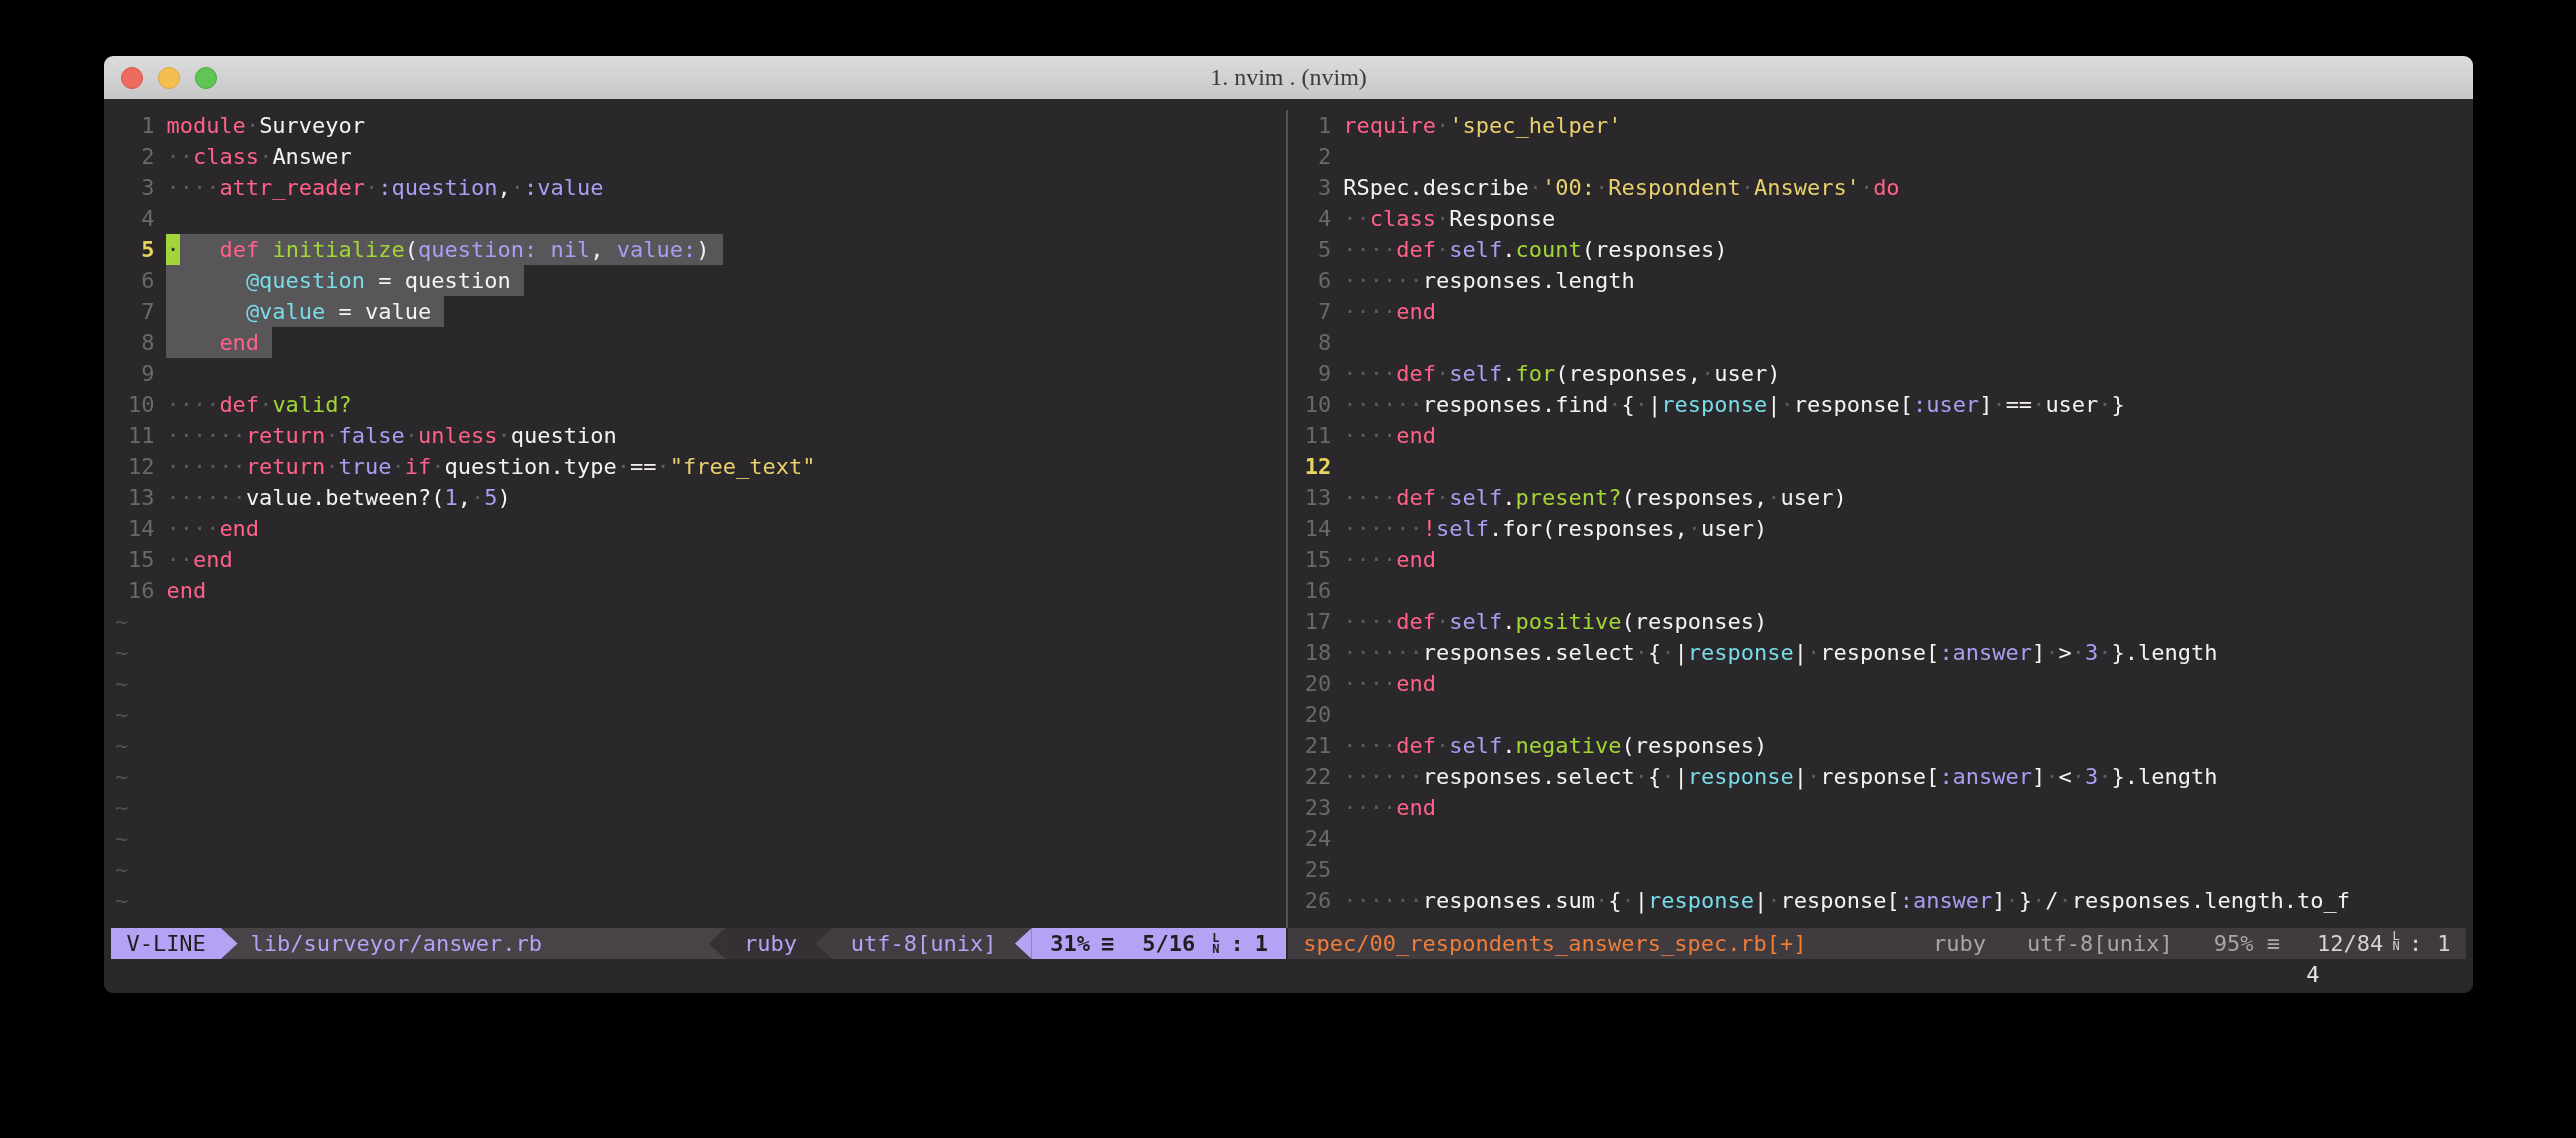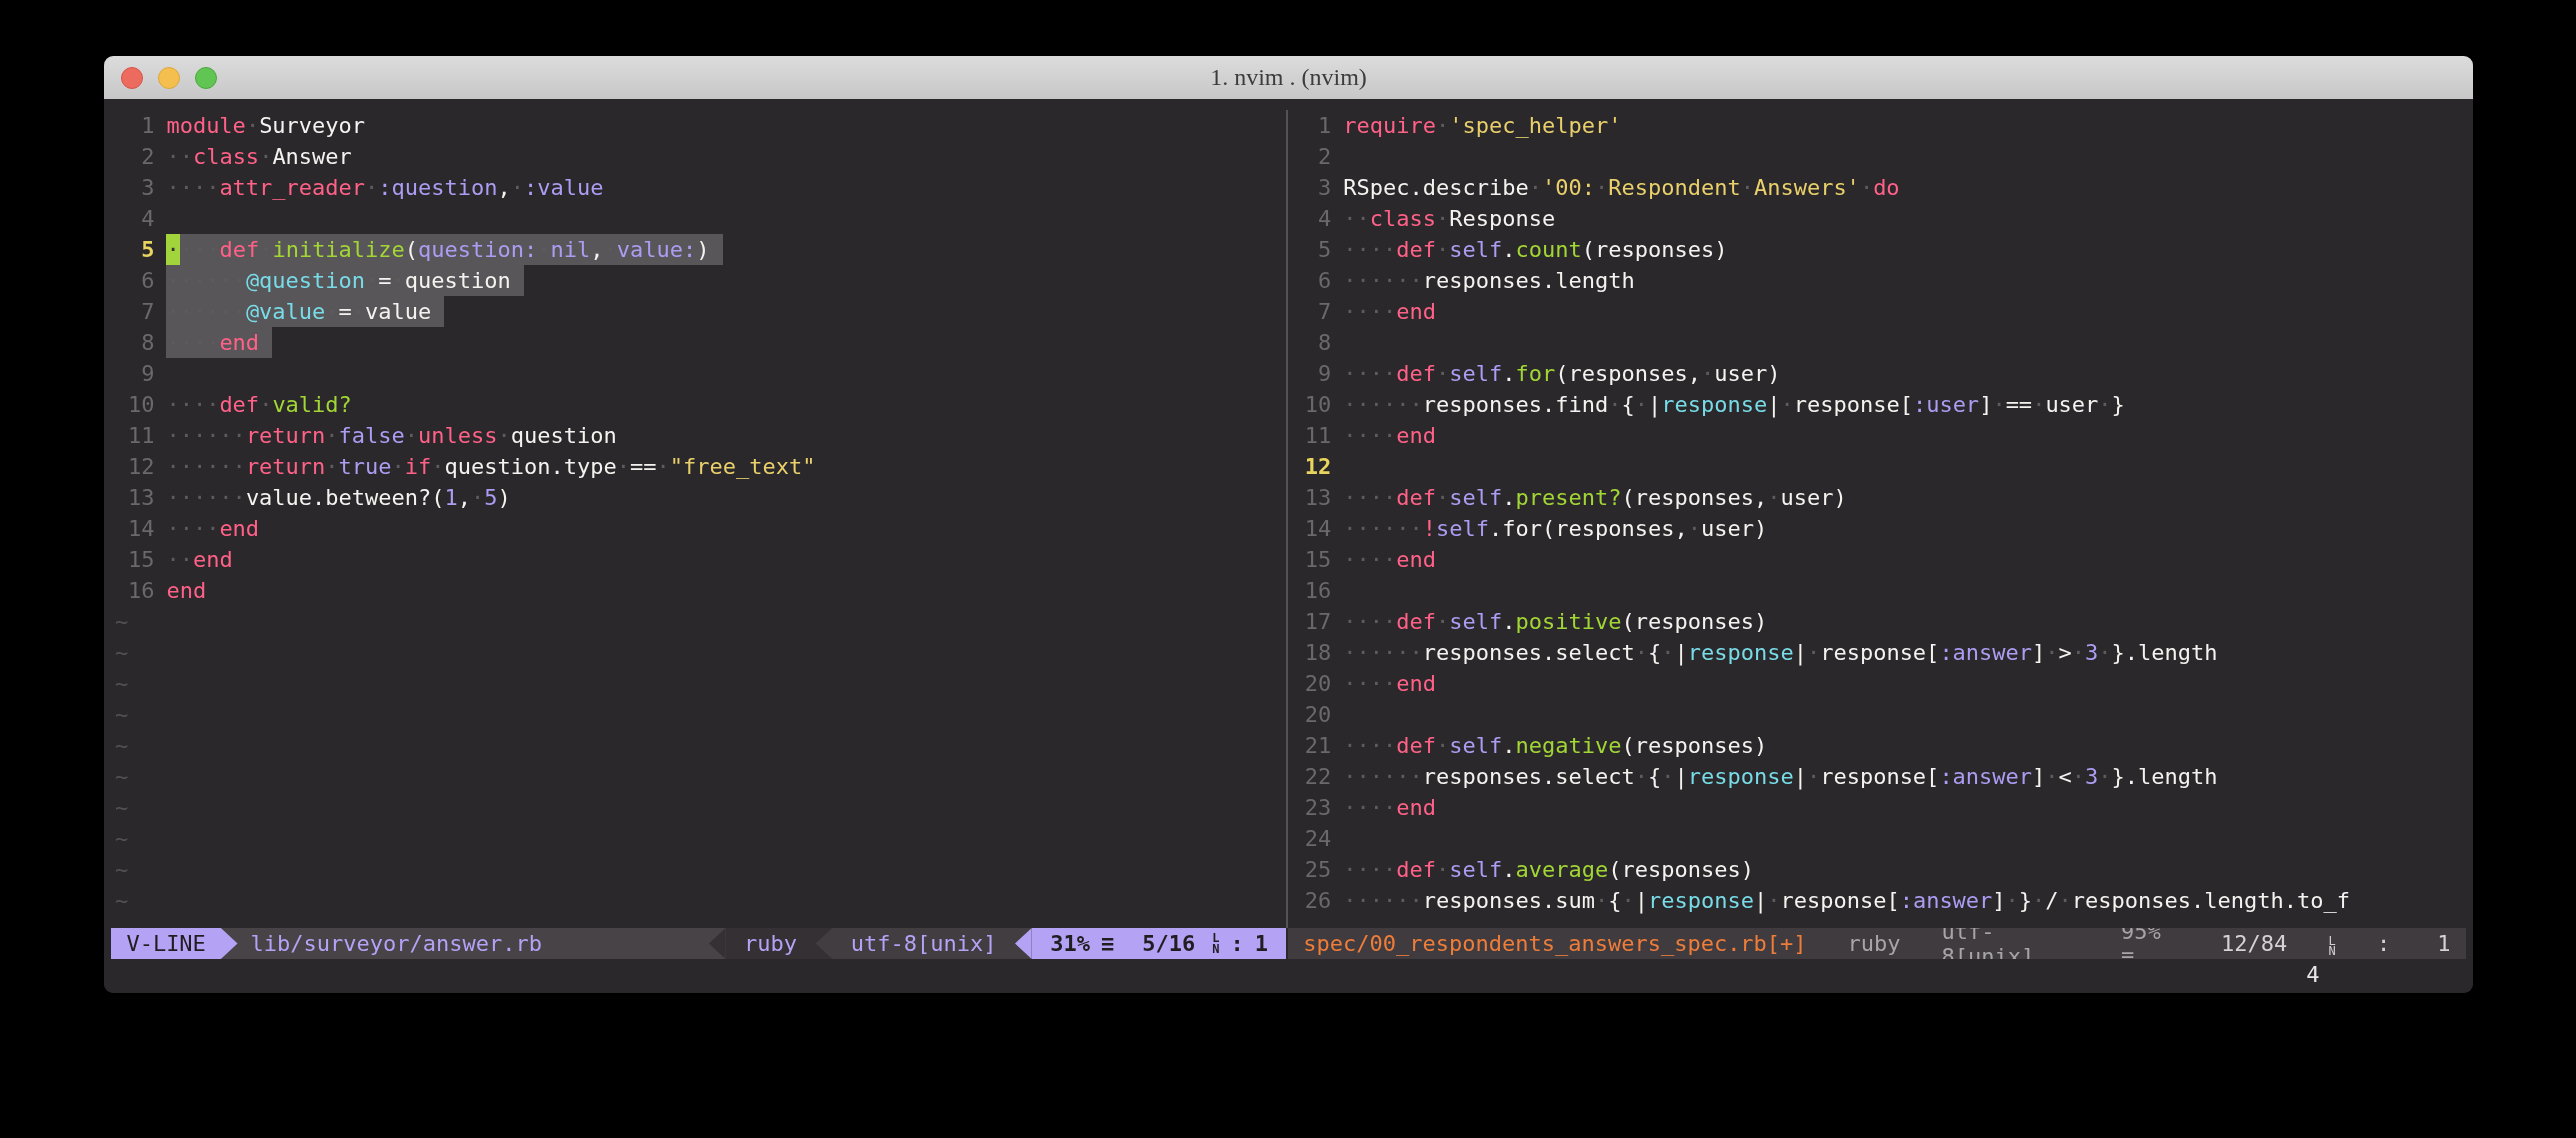--- a/index.html
+++ b/index.html
@@ -45,21 +45,21 @@
   .seg.pos .licon{margin:0 28px 0 11px;}
   .seg.pos .posnum{margin-right:17px;}
   .seg.pos .colon{margin:0 11px;}
   .lng{display:inline-flex;flex-direction:column;justify-content:center;line-height:10.2px;font-size:12px;font-weight:bold;}
   .lng i{font-style:normal;}
   .lng i:last-child{padding-left:0px;}
   .status-right{flex:1;background:#3f3b3f;display:flex;align-items:center;padding:0 15px;overflow:hidden;}
   .rs-file{color:#ef7d3a;}
   .rs-spacer{flex:1;}
   .rs-item{color:#a8a5a8;margin-left:41px;}
-  .rs-pos{color:#d5d2d5;margin-left:37px;display:inline-flex;align-items:flex-end;gap:32px;}
+  .rs-pos{color:#d5d2d5;margin-left:37px;display:inline-flex;align-items:flex-start;}
   .rs-pos .lng{font-weight:normal;margin:0 9.3px;}
   .rs-pos .colon{margin-right:15px;}
   .cmdline{height:31px;line-height:31px;position:relative;flex:none;color:#e8e6e8;}
   .showcmd{position:absolute;right:146px;top:0;}
 </style>
 </head>
 <body>
 
 <div class="window">
   <div class="titlebar">
@@ -119,21 +119,21 @@
           <div class="row"><span class="num">15</span><span class="gap"></span><span class="code"><span class="tk-d">····</span><span class="tk-k">end</span></span></div>
           <div class="row"><span class="num">16</span><span class="gap"></span><span class="code"></span></div>
           <div class="row"><span class="num">17</span><span class="gap"></span><span class="code"><span class="tk-d">····</span><span class="tk-k">def</span><span class="tk-d">·</span><span class="tk-p">self</span><span class="tk-w">.</span><span class="tk-f">positive</span><span class="tk-w">(responses)</span></span></div>
           <div class="row"><span class="num">18</span><span class="gap"></span><span class="code"><span class="tk-d">······</span><span class="tk-w">responses.select</span><span class="tk-d">·</span><span class="tk-w">{</span><span class="tk-d">·</span><span class="tk-w">|</span><span class="tk-c">response</span><span class="tk-w">|</span><span class="tk-d">·</span><span class="tk-w">response[</span><span class="tk-p">:answer</span><span class="tk-w">]</span><span class="tk-d">·</span><span class="tk-w">&gt;</span><span class="tk-d">·</span><span class="tk-p">3</span><span class="tk-d">·</span><span class="tk-w">}.length</span></span></div>
           <div class="row"><span class="num">20</span><span class="gap"></span><span class="code"><span class="tk-d">····</span><span class="tk-k">end</span></span></div>
           <div class="row"><span class="num">20</span><span class="gap"></span><span class="code"></span></div>
           <div class="row"><span class="num">21</span><span class="gap"></span><span class="code"><span class="tk-d">····</span><span class="tk-k">def</span><span class="tk-d">·</span><span class="tk-p">self</span><span class="tk-w">.</span><span class="tk-f">negative</span><span class="tk-w">(responses)</span></span></div>
           <div class="row"><span class="num">22</span><span class="gap"></span><span class="code"><span class="tk-d">······</span><span class="tk-w">responses.select</span><span class="tk-d">·</span><span class="tk-w">{</span><span class="tk-d">·</span><span class="tk-w">|</span><span class="tk-c">response</span><span class="tk-w">|</span><span class="tk-d">·</span><span class="tk-w">response[</span><span class="tk-p">:answer</span><span class="tk-w">]</span><span class="tk-d">·</span><span class="tk-w">&lt;</span><span class="tk-d">·</span><span class="tk-p">3</span><span class="tk-d">·</span><span class="tk-w">}.length</span></span></div>
           <div class="row"><span class="num">23</span><span class="gap"></span><span class="code"><span class="tk-d">····</span><span class="tk-k">end</span></span></div>
           <div class="row"><span class="num">24</span><span class="gap"></span><span class="code"></span></div>
-          <div class="row"><span class="num">25</span><span class="gap"></span><span class="code"><span class="tk-d">····</span><span class="tk-k">def</span><span class="tk-d">·</span><span class="tk-p">self</span><span class="tk-w">.</span><span class="tk-f">average</span><span class="tk-w">(responses)</span></span></div>
+          <div class="row"><span class="num">25</span><span class="gap"></span></div>
           <div class="row"><span class="num">26</span><span class="gap"></span><span class="code"><span class="tk-d">······</span><span class="tk-w">responses.sum</span><span class="tk-d">·</span><span class="tk-w">{</span><span class="tk-d">·</span><span class="tk-w">|</span><span class="tk-c">response</span><span class="tk-w">|</span><span class="tk-d">·</span><span class="tk-w">response[</span><span class="tk-p">:answer</span><span class="tk-w">]</span><span class="tk-d">·</span><span class="tk-w">}</span><span class="tk-d">·</span><span class="tk-w">/</span><span class="tk-d">·</span><span class="tk-w">responses.length.to_f</span></span></div>
         </div>
     </div>
     <div class="statusrow">
       <div class="status-left">
         <div class="seg mode">
             <span>V-LINE</span>
           </div>
         <div class="sep sep1"></div>
         <div class="seg file">lib/surveyor/answer.rb</div>

